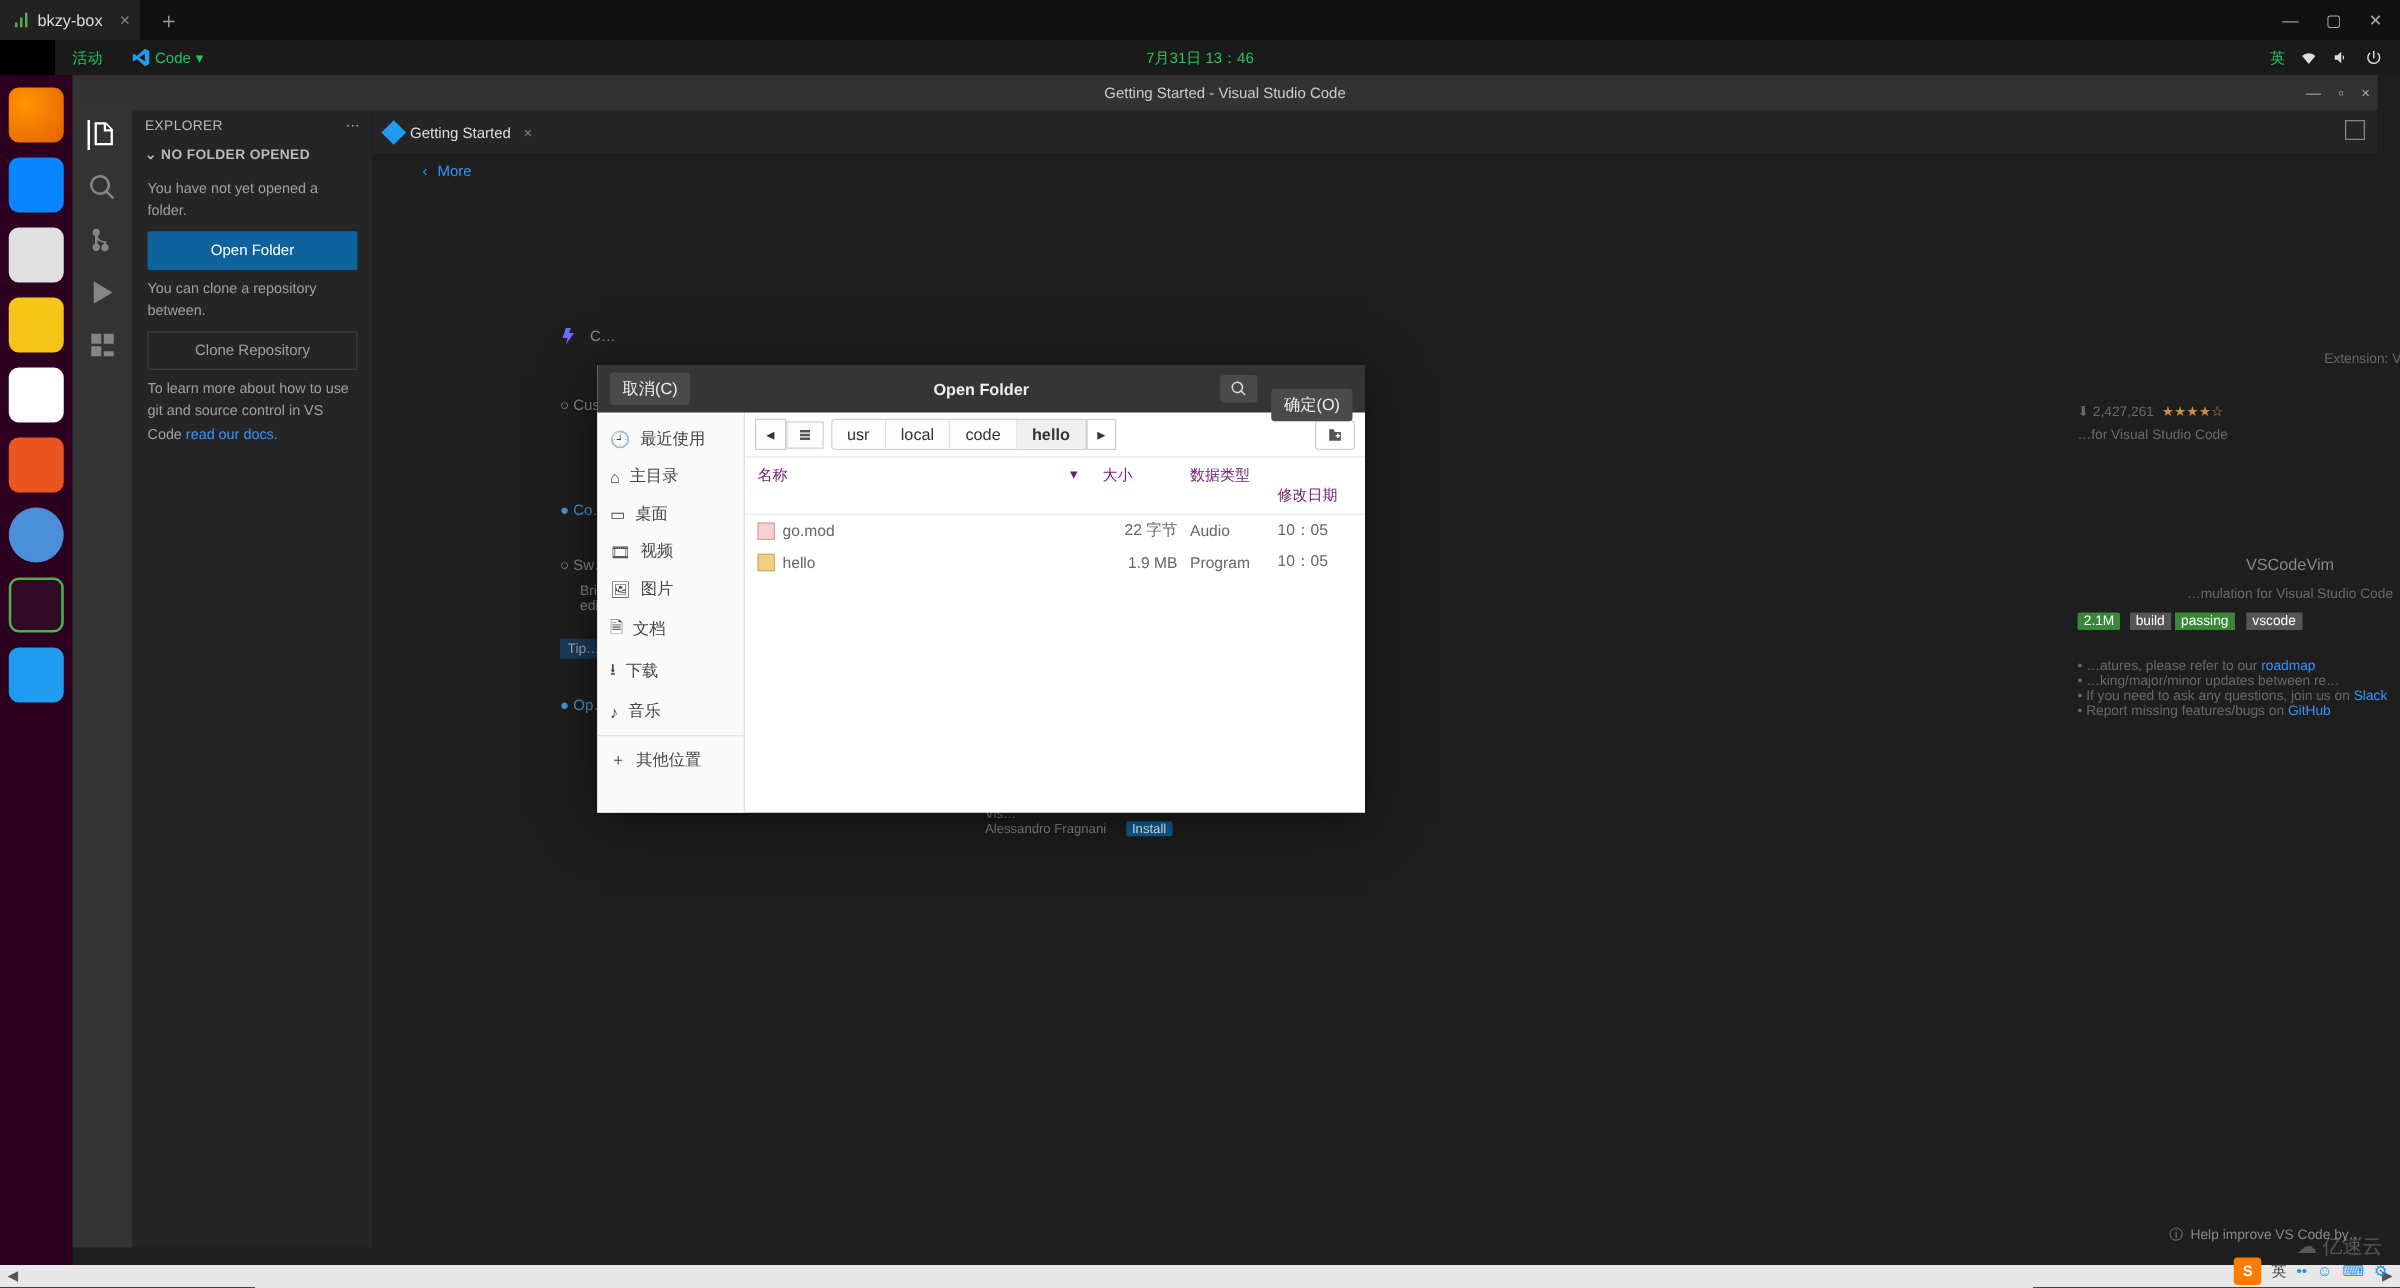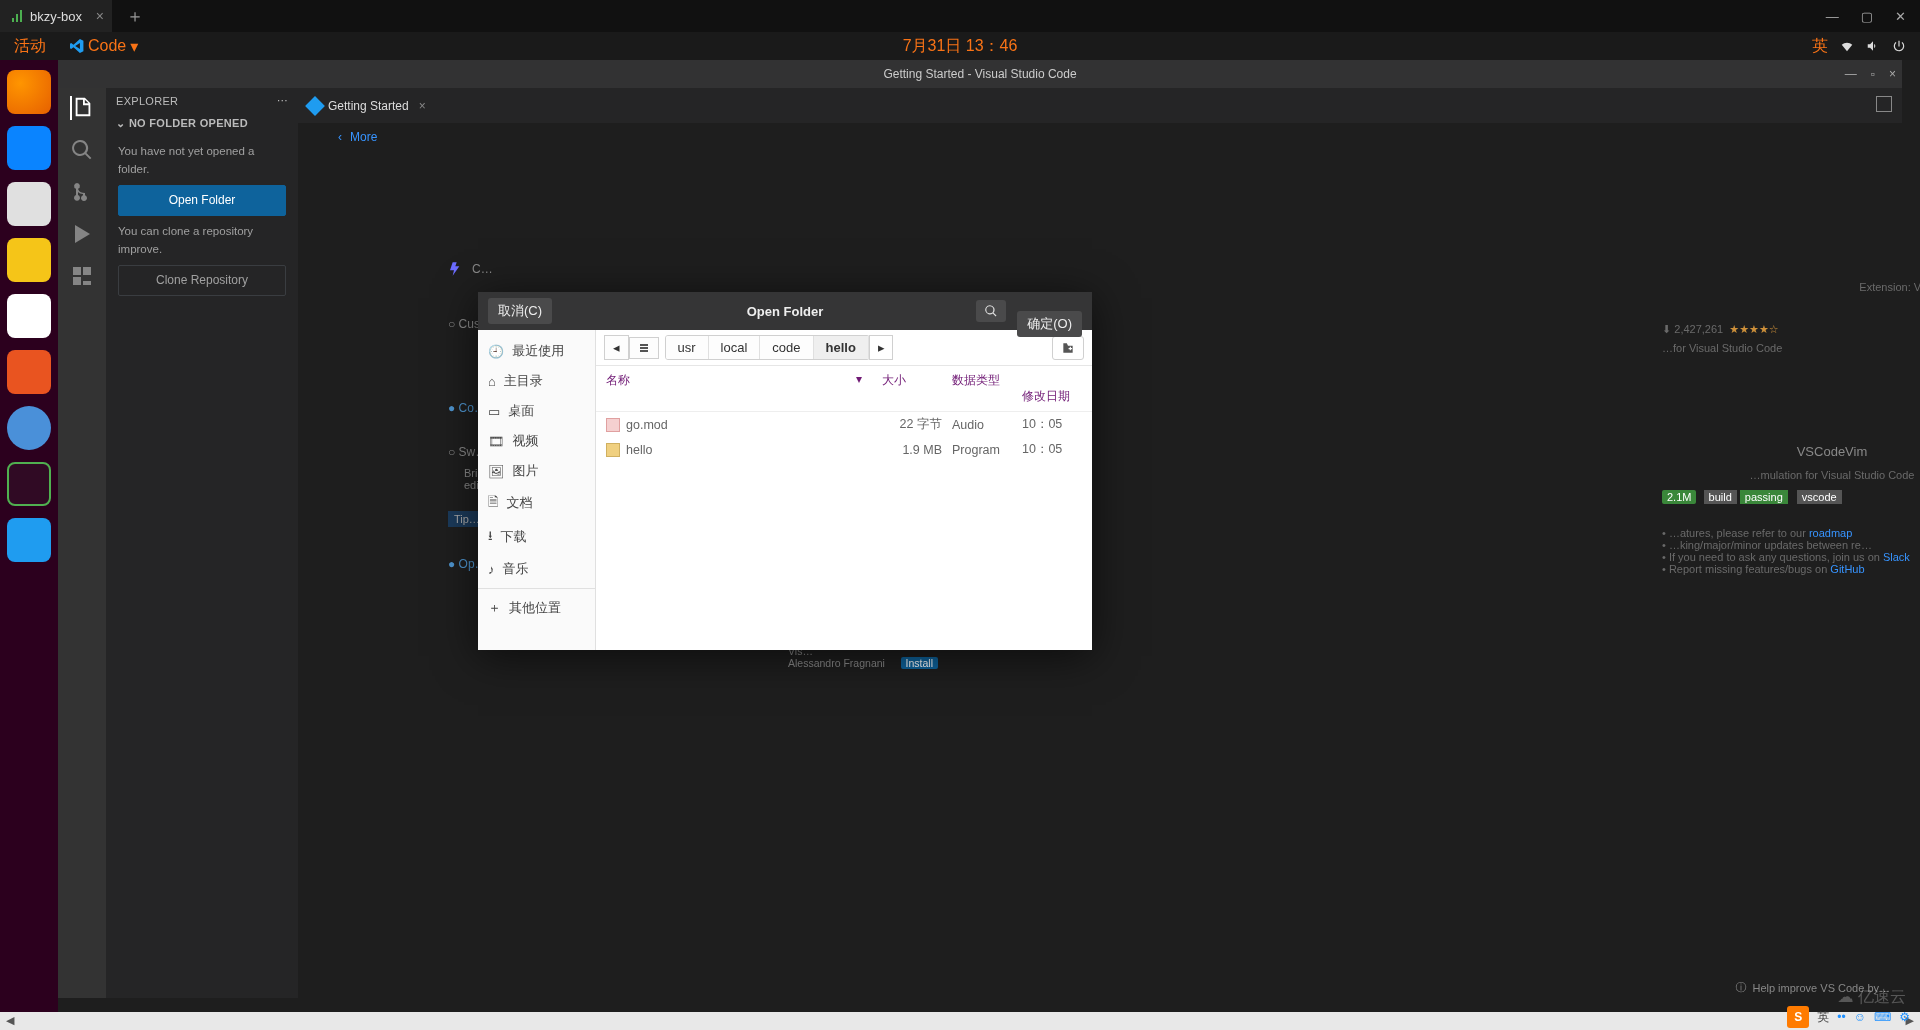--- a/index.html
+++ b/index.html
@@ -9,21 +9,21 @@
   .chroma-tabs { height: 32px; background: #111; display: flex; align-items: center; }
   .chroma-tab { display: flex; align-items: center; gap: 6px; padding: 0 30px 0 12px; height: 100%; background: #222; position: relative; }
   .chroma-tab .sig { width: 12px; height: 12px; display: inline-block; }
   .chroma-tab .title { color: #ddd; font-size: 13px; }
   .chroma-tab .close { position: absolute; right: 8px; color: #888; font-size: 14px; }
   .chroma-add { margin-left: 14px; color: #999; font-size: 18px; }
   .chroma-winbtns { margin-left: auto; display: flex; gap: 22px; padding-right: 14px; color: #aaa; }
   .chroma-winbtns span { font-size: 13px; }
 
   
-  .gnome-bar { height: 28px; background: #1a1a1a; display: flex; align-items: center; color: #f97316; font-size: 16px; }
+  .gnome-bar { height: 28px; background: #1a1a1a; display: flex; align-items: center; color: #22c55e; font-size: 12px; margin-left: 44px; }
   .gnome-bar .activities { padding: 0 14px; }
   .gnome-bar .appmenu { display: flex; align-items: center; gap: 4px; padding: 0 10px; }
   .gnome-bar .clock { position: absolute; left: 50%; transform: translateX(-50%); }
   .gnome-bar .tray { margin-left: auto; display: flex; gap: 12px; padding-right: 14px; align-items: center; }
 
   
   .stage { position: relative; height: calc(1030px - 60px); background: #1e1e1e; }
 
   
   .dock { position: absolute; left: 0; top: 0; bottom: 0; width: 58px; background: #2c001e; display: flex; flex-direction: column; align-items: center; gap: 12px; padding-top: 10px; }
@@ -220,22 +220,25 @@
           <span>EXPLORER</span>
           <span>⋯</span>
         </div>
         <div class="vs-side-sub">
           <span>⌄ </span>
           <span>NO FOLDER OPENED</span>
         </div>
         <div class="vs-side-body">
           <div>You have not yet opened a folder.</div>
           <div class="vs-btn primary">Open Folder</div>
-          <div>You can clone a repository improve.</div>
+          <div>You can clone a repository between.</div>
           <div class="vs-btn">Clone Repository</div>
+          <div>
+            <span>To learn more about how to use git and source control in VS Code </span><span class="vs-link">read our docs</span><span>.</span>
+          </div>
         </div>
       </div>
 
       <div class="vs-editor">
         <div class="ed-tabs">
           <div class="ed-tab">
             <span class="vsicon"></span>
             <span>Getting Started</span>
             <span class="x">×</span>
           </div>

